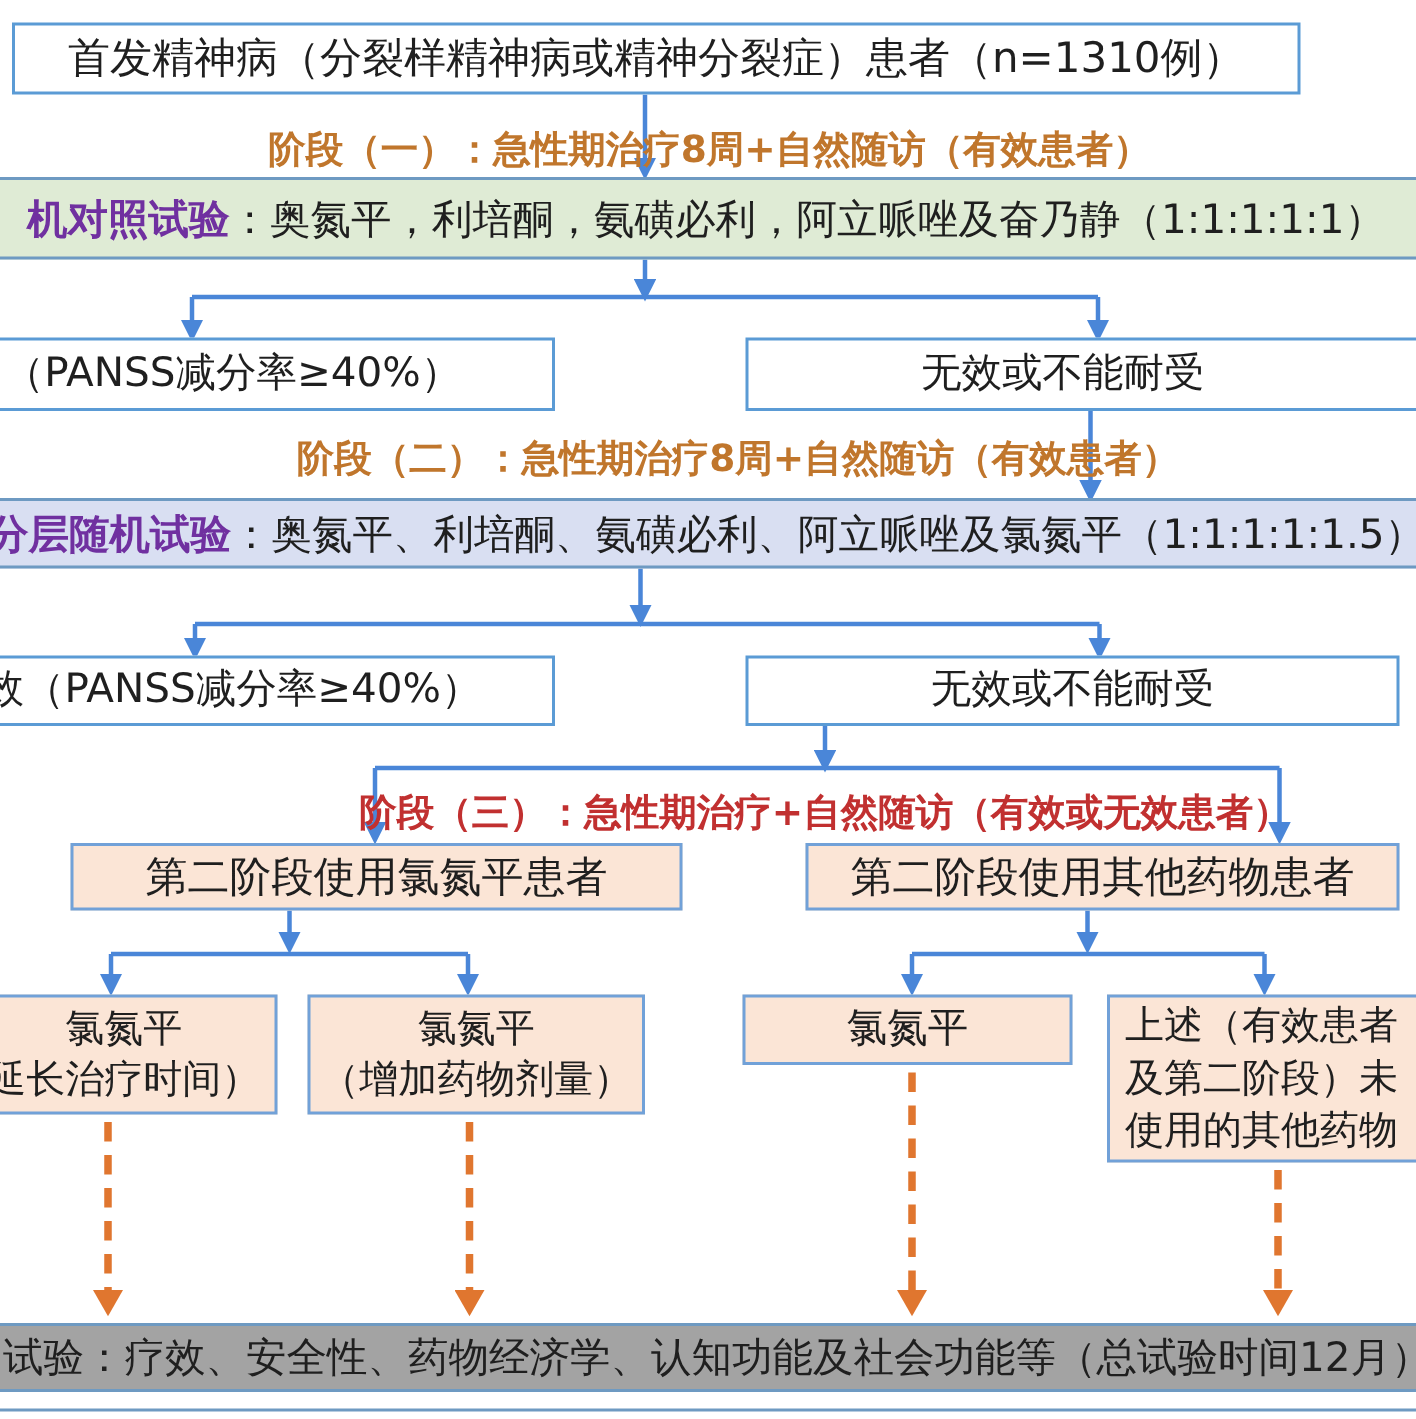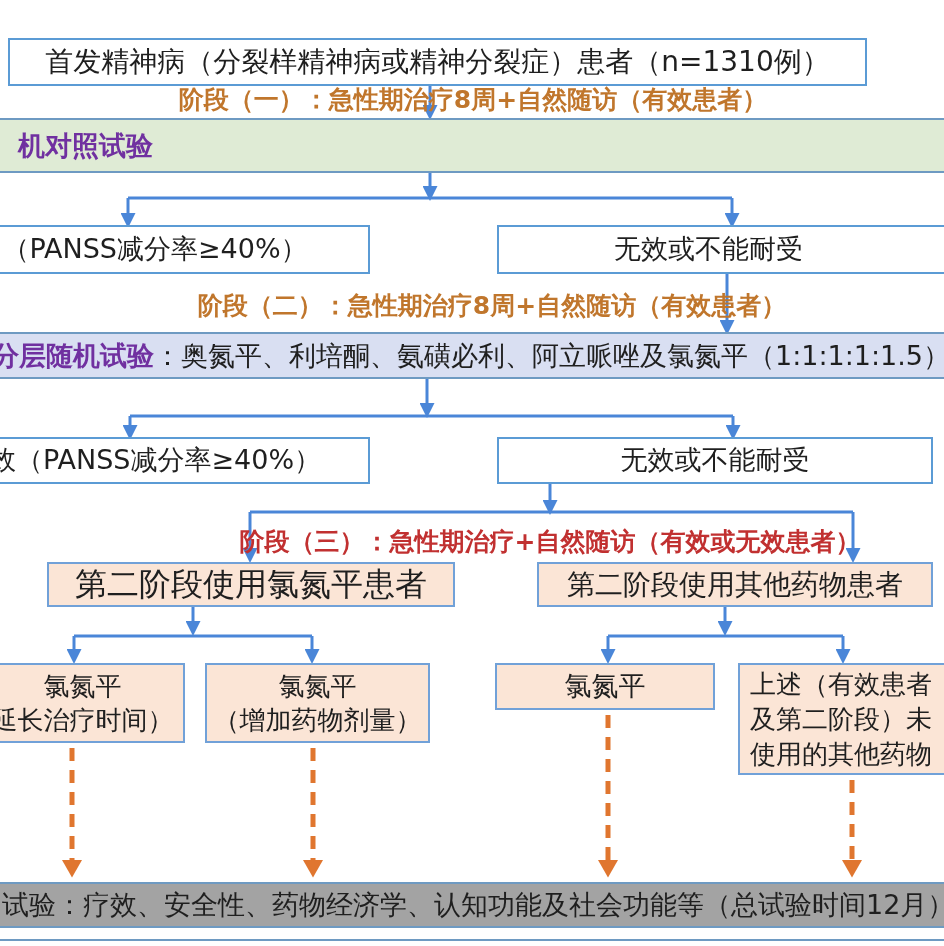--- a/index.html
+++ b/index.html
@@ -79,28 +79,29 @@
   <path class="c" d="M608,636 H843"></path>
   <path class="c" d="M608,636 V652" marker-end="url(#mb)"></path>
   <path class="c" d="M843,636 V652" marker-end="url(#mb)"></path>
 
   <path class="dash" d="M72,748 V864" marker-end="url(#mo)"></path>
   <path class="dash" d="M313,748 V864" marker-end="url(#mo)"></path>
   <path class="dash" d="M608,715 V864" marker-end="url(#mo)"></path>
   <path class="dash" d="M852,780 V864" marker-end="url(#mo)"></path>
 </svg>
 
-<div class="box" style="left:8px;top:15px;width:859px;height:48px;font-size:28px;margin-top:23px;">
+<div class="box" style="left:8px;top:15px;width:859px;height:48px;font-size:28px;">
   <span>首发精神病（分裂样精神病或精神分裂症）患者（n=1310例）</span>
 </div>
 
 <div class="stage orange" style="left:0;top:83px;width:862px;">阶段（一）：急性期治疗8周+自然随访（有效患者）</div>
 
 <div class="bar" style="top:118px;height:55px;background:var(--bar1-bg,#dfebd5);padding-left:18px;">
   <span class="hl">机对照试验</span>
+    <span>：奥氮平，利培酮，氨磺必利，阿立哌唑及奋乃静（1:1:1:1:1）</span>
 </div>
 
 <div class="box" style="left:-60px;top:225px;width:430px;height:49px;">
   <span>（PANSS减分率≥40%）</span>
 </div>
 <div class="box" style="left:497px;top:225px;width:460px;height:49px;">
   <span style="margin-right:37px;">无效或不能耐受</span>
 </div>
 
 <div class="stage orange" style="left:0;top:289px;width:900px;">阶段（二）：急性期治疗8周+自然随访（有效患者）</div>
@@ -112,21 +113,21 @@
 
 <div class="box" style="left:-60px;top:437px;width:430px;height:47px;">
   <span>效（PANSS减分率≥40%）</span>
 </div>
 <div class="box" style="left:497px;top:437px;width:436px;height:47px;">
   <span>无效或不能耐受</span>
 </div>
 
 <div class="stage red" style="left:100px;top:525px;width:900px;">阶段（三）：急性期治疗+自然随访（有效或无效患者）</div>
 
-<div class="box peach" style="left:47px;top:562px;width:408px;height:45px;font-size:32px;">
+<div class="box peach" style="left:47px;top:562px;width:408px;height:45px;font-size:28px;">
   <span>第二阶段使用氯氮平患者</span>
 </div>
 <div class="box peach" style="left:537px;top:562px;width:396px;height:45px;font-size:28px;">
   <span>第二阶段使用其他药物患者</span>
 </div>
 
 <div class="box peach multiline" style="left:-20px;top:663px;width:205px;height:80px;font-size:26px;line-height:34px;">
   <div>
     <span>氯氮平</span>
     <span>延长治疗时间）</span>

